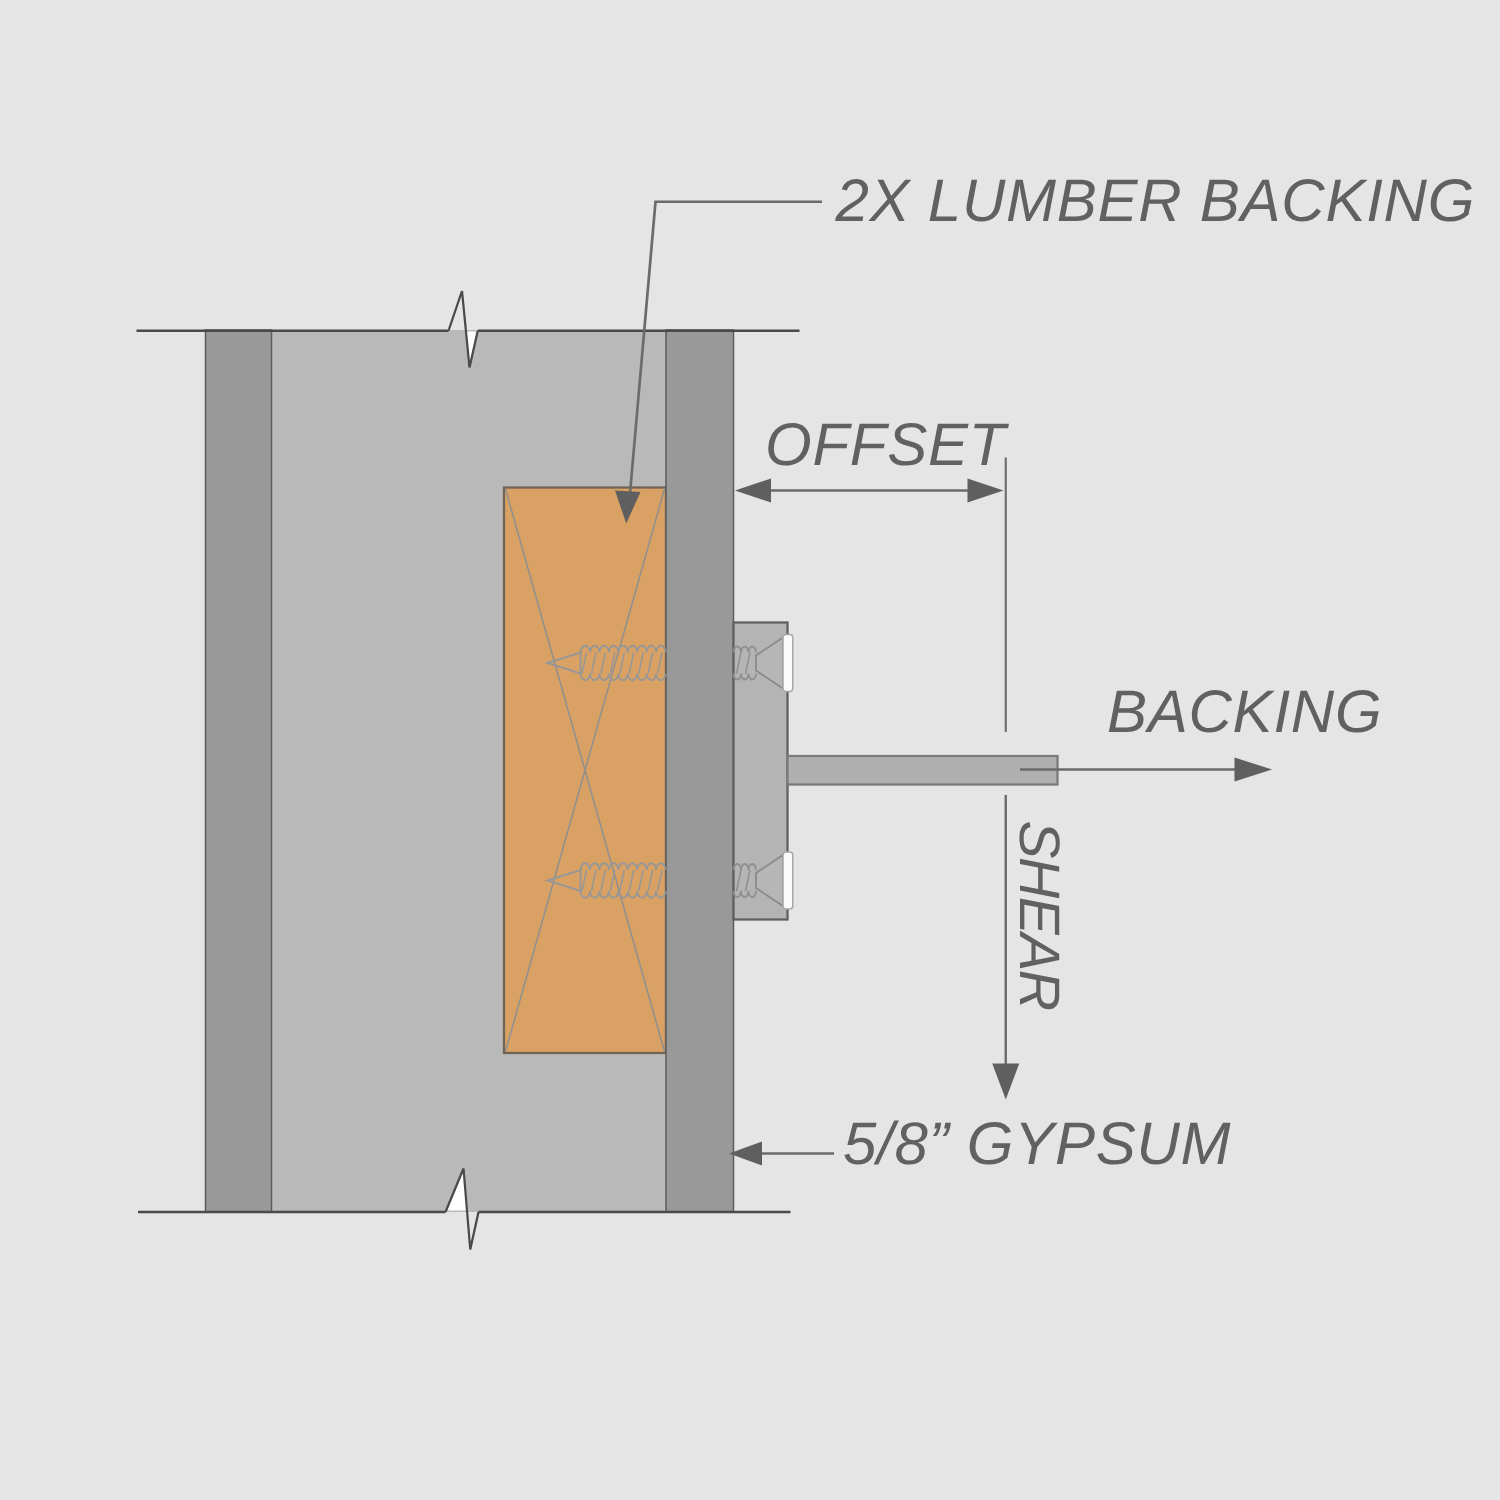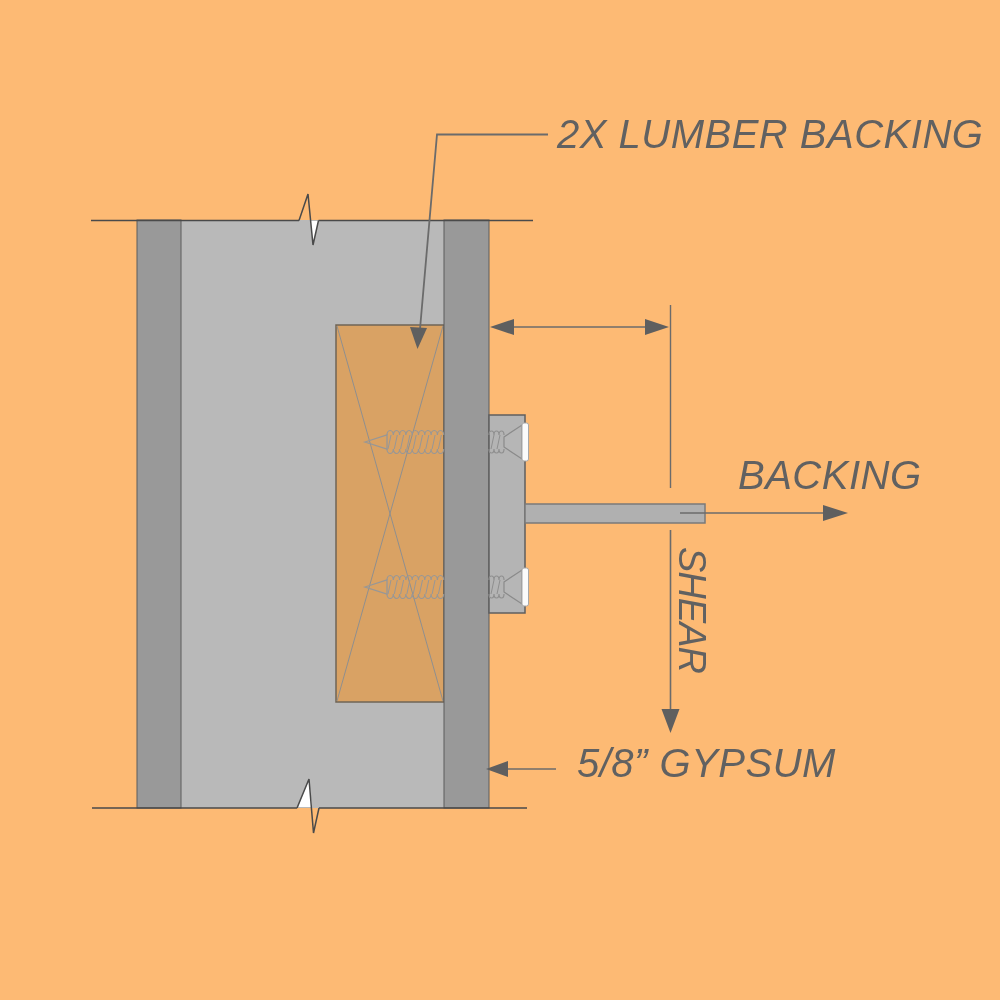--- a/index.html
+++ b/index.html
@@ -1,20 +1,20 @@
 <!DOCTYPE html>
 <html><head>
 <meta charset="utf-8">
 <style>
   html, body { margin: 0; padding: 0; background: #ffffff; }
   #canvas {
     position: relative;
     width: 1000px;
     height: 1000px;
-    background: #fdba74;
+    background: #e5e5e5;
     overflow: hidden;
     font-family: "Liberation Sans", sans-serif;
   }
   #drawing { position: absolute; left: 0; top: 0; }
   .anno {
     position: absolute;
     font-style: italic;
     font-size: 40px;
     color: #616161;
     white-space: nowrap;
@@ -23,21 +23,21 @@
   }
   .anno.lumber  { left: 557px; top: 113px; }
   .anno.offset  { left: 510px; top: 276px; }
   .anno.tension { left: 738px; top: 454px; }
   .anno.shear   {
     left: 713px; top: 547px;
     font-size: 38px; letter-spacing: -1px;
     transform: rotate(90deg);
     transform-origin: 0 0;
   }
-  .anno.gypsum  { left: 562px; top: 742px; margin-left: 15px; }
+  .anno.gypsum  { left: 562px; top: 742px; }
 </style>
 </head>
 <body>
 
 <div id="canvas">
 
   <svg id="drawing" width="1000" height="1000" viewBox="0 0 1000 1000">
 
     <defs>
 
@@ -112,20 +112,21 @@
     </g>
 
     <g>
       <path d="M556,769 L508,769" fill="none" stroke="#6b6b6b" stroke-width="1.6"></path>
       <polygon points="486,769 508,761 508,777" fill="#5f5f5f"></polygon>
     </g>
   </svg>
 
   <div class="anno lumber">2X LUMBER BACKING</div>
 
+  <div class="anno offset">OFFSET</div>
 
   <div class="anno tension">BACKING</div>
 
   <div class="anno shear">SHEAR</div>
 
   <div class="anno gypsum">
     <div>5/8” GYPSUM</div>
   </div>
 
 </div>

